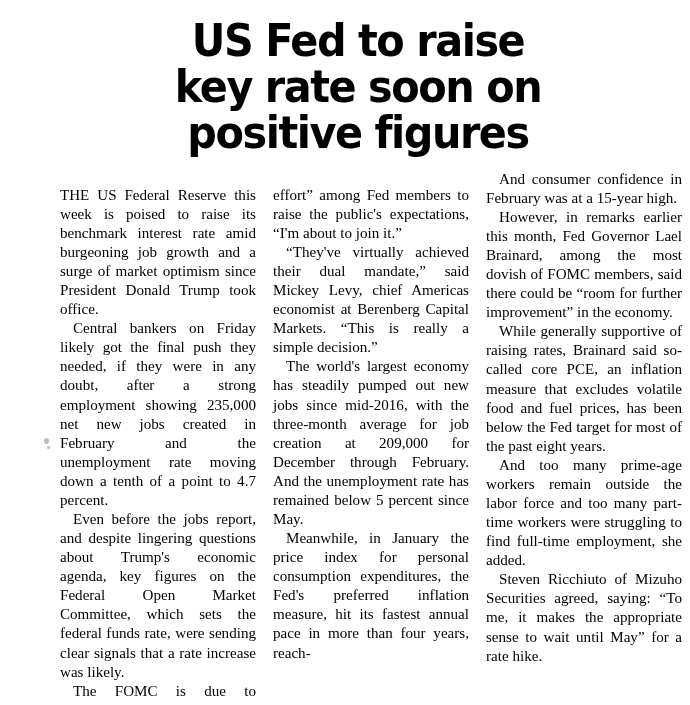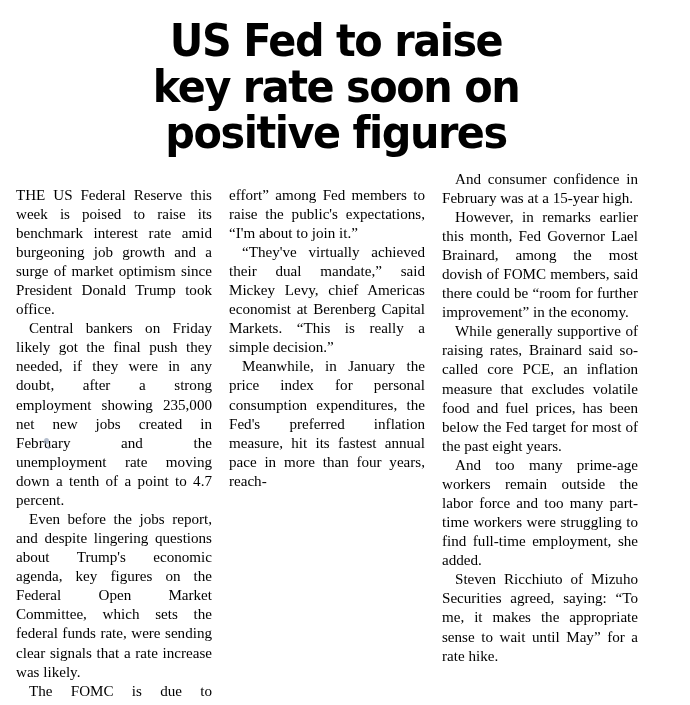--- a/index.html
+++ b/index.html
@@ -11,21 +11,21 @@
     width: 690px;
     height: 705px;
     overflow: hidden;
     font-family: "Liberation Serif", serif;
     color: #000000;
   }
   .page {
     width: 690px;
     height: 705px;
     box-sizing: border-box;
-    padding: 18px 34px 10px 16px;
+    padding: 18px 34px 10px 60px;
     position: relative;
   }
   .headline {
     font-family: "DejaVu Sans", sans-serif;
     font-weight: bold;
     text-align: center;
     font-size: 45px;
     line-height: 1.02;
     letter-spacing: -1.6px;
     margin: 0 0 14px 0;
@@ -86,20 +86,21 @@
       <p class="first">THE US Federal Reserve this week is poised to raise its benchmark interest rate amid burgeoning job growth and a surge of market optimism since President Donald Trump took office.</p>
       <p class="indent">Central bankers on Friday likely got the final push they needed, if they were in any doubt, after a strong employment showing 235,000 net new jobs created in February and the unemployment rate moving down a tenth of a point to 4.7 percent.</p>
       <p class="indent">Even before the jobs report, and despite lingering questions about Trump's economic agenda, key figures on the Federal Open Market Committee, which sets the federal funds rate, were sending clear signals that a rate increase was likely.</p>
       <p class="indent">The FOMC is due to announce its decision at the end of the two-day meeting on Wednesday.</p>
 
     </div>
 
     <div class="col">
       <p class="first">effort” among Fed members to raise the public's expectations, “I'm about to join it.”</p>
       <p class="indent">“They've virtually achieved their dual mandate,” said Mickey Levy, chief Americas economist at Berenberg Capital Markets. “This is really a simple decision.”</p>
+      <p class="indent">The world's largest economy has steadily pumped out new jobs since mid-2016, with the three-month average for job creation at 209,000 for December through February. And the unemployment rate has remained below 5 percent since May.</p>
       <p class="indent">Meanwhile, in January the price index for personal consumption expenditures, the Fed's preferred inflation measure, hit its fastest annual pace in more than four years, reach-</p>
     </div>
 
     <div class="col">
       <p class="indent">And consumer confidence in February was at a 15-year high.</p>
       <p class="indent">However, in remarks earlier this month, Fed Governor Lael Brainard, among the most dovish of FOMC members, said there could be “room for further improvement” in the economy.</p>
       <p class="indent">While generally supportive of raising rates, Brainard said so-called core PCE, an inflation measure that excludes volatile food and fuel prices, has been below the Fed target for most of the past eight years.</p>
       <p class="indent">And too many prime-age workers remain outside the labor force and too many part-time workers were struggling to find full-time employment, she added.</p>
       <p class="indent">Steven Ricchiuto of Mizuho Securities agreed, saying: “To me, it makes the appropriate sense to wait until May” for a rate hike.</p>
     </div>

